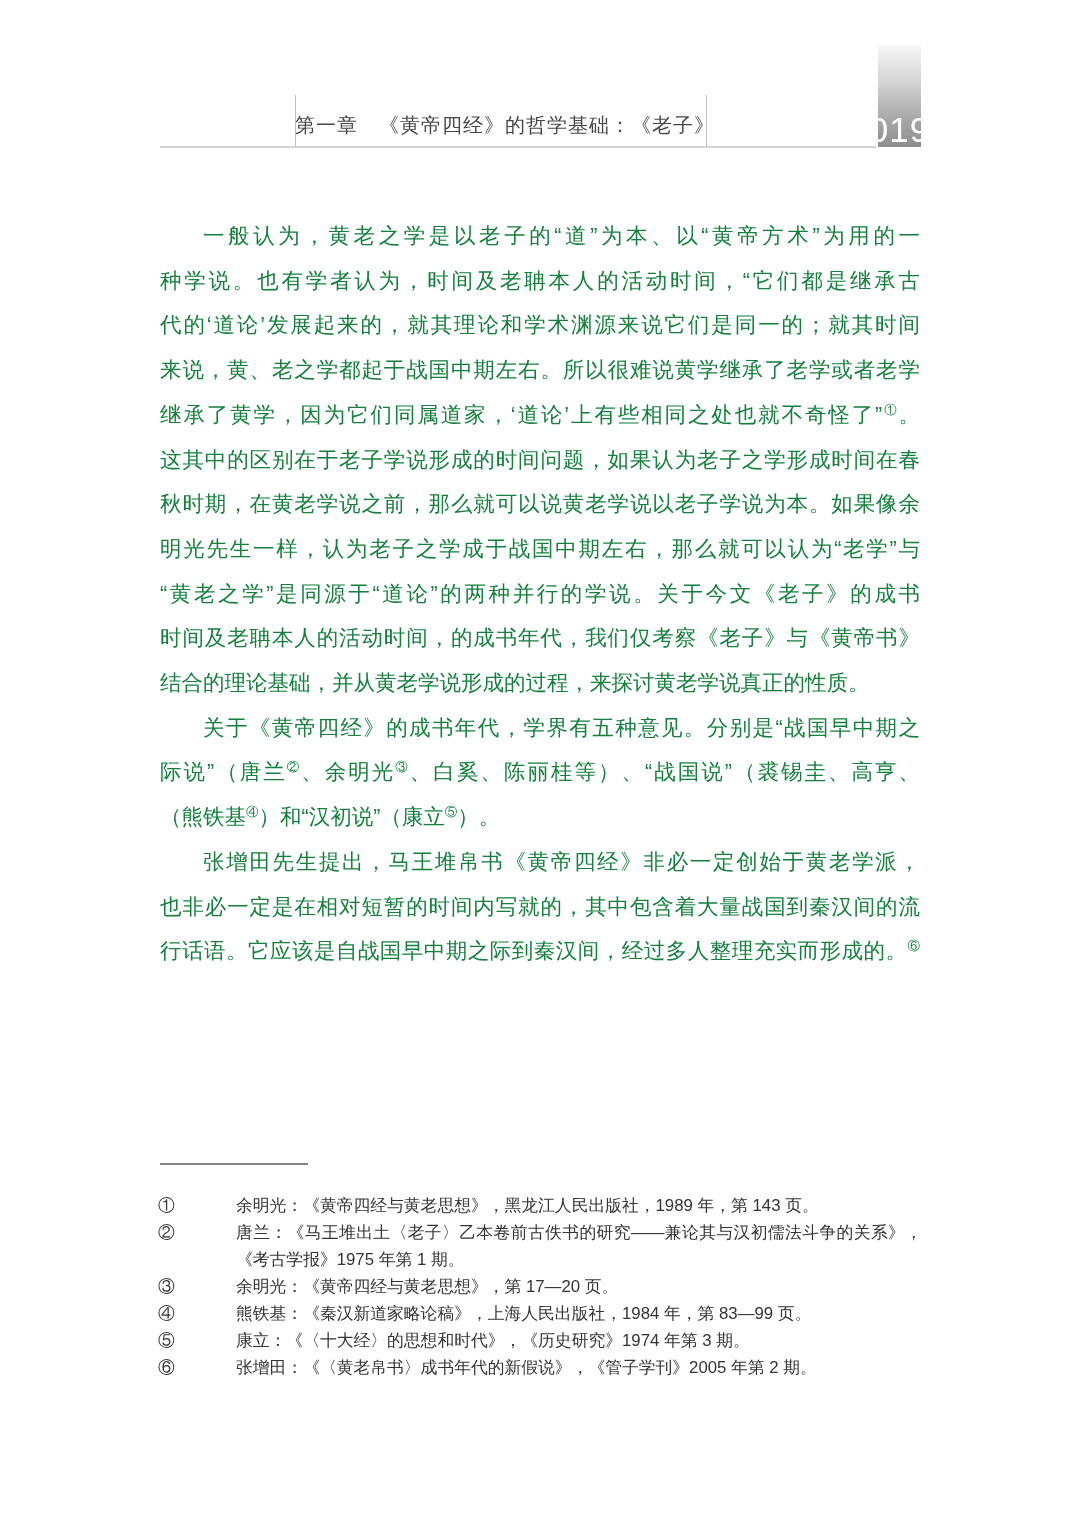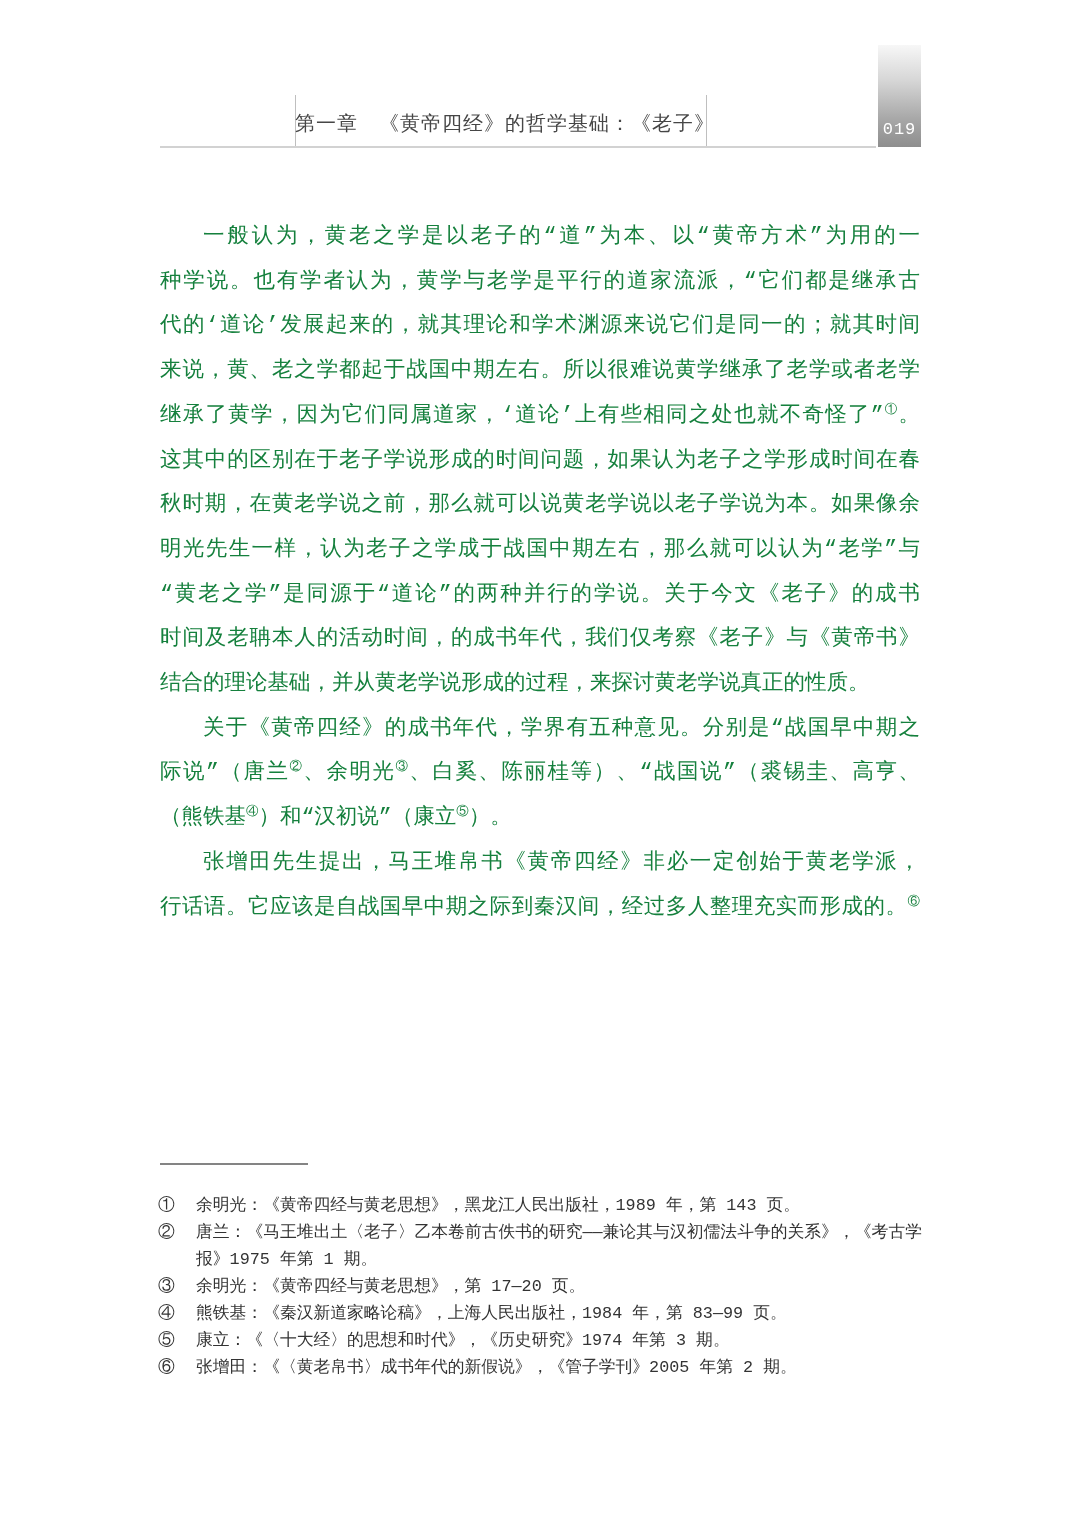--- a/index.html
+++ b/index.html
@@ -1,20 +1,20 @@
 <!DOCTYPE html>
 <html lang="zh"><head>
 <meta charset="utf-8">
 <style>
   html,body { margin:0; padding:0; background:#ffffff; }
   .page {
     position:relative;
     width:1080px; height:1528px;
     background:#ffffff;
-    font-family:Liberation Mono, monospace;
+    font-family:Liberation Sans, sans-serif;
     overflow:hidden;
   }
 
   
   .header-vline {
     position:absolute; top:95px; height:52px; width:1px;
     background:#bfbfbf;
   }
   .vl-left  { left:295px; }
   .vl-right { left:706px; }
@@ -28,22 +28,22 @@
   .header-rule {
     position:absolute; left:160px; top:146px; width:716px; height:2px;
     background:#d2d2d2;
   }
   .page-bar {
     position:absolute; left:878px; top:45px; width:43px; height:102px;
     background:linear-gradient(to bottom,#f7f7f7 0%,#d6d6d6 35%,#a8a8a8 72%,#8e8e8e 100%);
     display:flex; align-items:flex-end; justify-content:center;
   }
   .page-num {
-    color:#ffffff; font-size:17px; line-height:1;
-    padding-bottom:9px; letter-spacing:1px;
+    color:#ffffff; font-size:35px; line-height:1;
+    padding-bottom:0; letter-spacing:1px;
   }
 
   
   .body-text {
     position:absolute; left:160px; top:214px; width:760px;
     font-size:21.5px; line-height:44.7px;
     color:#15803d;
   }
   .line { white-space:normal; }
   .line.fill  { text-align:justify; text-align-last:justify; }
@@ -59,51 +59,52 @@
     position:absolute; left:160px; top:1163px; width:148px; height:2px;
     background:#848484;
   }
   .footnotes {
     position:absolute; left:158px; top:1192px; width:764px;
     font-size:16.8px; line-height:27px;
     color:#333333;
   }
   .fn-row    { display:flex; align-items:flex-start; }
   .fn-marker { flex:0 0 38px; }
-  .fn-text   { flex:1 1 auto; text-align:justify; }
+  .fn-text   { flex:1 1 auto; text-align:justify;margin-left:40px; }
 </style>
 </head>
 <body>
 
 <div class="page">
 
   <span class="header-vline vl-left"></span>
   <span class="header-vline vl-right"></span>
   <div class="chapter-title">第一章　《黄帝四经》的哲学基础：《老子》</div>
   <div class="header-rule"></div>
   <div class="page-bar">
     <span class="page-num">019</span>
   </div>
 
   <main class="body-text">
       <div class="line first fill">一般认为，黄老之学是以老子的“道”为本、以“黄帝方术”为用的一</div>
-      <div class="line fill">种学说。也有学者认为，黄学与老学是平行的道家流派，“它们都是继承古</div>
+      <div class="line fill">种学说。也有学者认为，时间及老聃本人的活动时间，“它们都是继承古</div>
       <div class="line fill">代的‘道论’发展起来的，就其理论和学术渊源来说它们是同一的；就其时间</div>
       <div class="line fill">来说，黄、老之学都起于战国中期左右。所以很难说黄学继承了老学或者老学</div>
       <div class="line fill">继承了黄学，因为它们同属道家，‘道论’上有些相同之处也就不奇怪了”<sup class="fn-ref">①</sup>。</div>
       <div class="line fill">这其中的区别在于老子学说形成的时间问题，如果认为老子之学形成时间在春</div>
       <div class="line fill">秋时期，在黄老学说之前，那么就可以说黄老学说以老子学说为本。如果像余</div>
       <div class="line fill">明光先生一样，认为老子之学成于战国中期左右，那么就可以认为“老学”与</div>
       <div class="line fill">“黄老之学”是同源于“道论”的两种并行的学说。关于今文《老子》的成书</div>
       <div class="line fill">时间及老聃本人的活动时间，的成书年代，我们仅考察《老子》与《黄帝书》</div>
       <div class="line">结合的理论基础，并从黄老学说形成的过程，来探讨黄老学说真正的性质。</div>
       <div class="line first fill">关于《黄帝四经》的成书年代，学界有五种意见。分别是“战国早中期之</div>
       <div class="line fill">际说”（唐兰<sup class="fn-ref">②</sup>、余明光<sup class="fn-ref">③</sup>、白奚、陈丽桂等）、“战国说”（裘锡圭、高亨、</div>
       <div class="line">（熊铁基<sup class="fn-ref">④</sup>）和“汉初说”（康立<sup class="fn-ref">⑤</sup>）。</div>
       <div class="line first fill">张增田先生提出，马王堆帛书《黄帝四经》非必一定创始于黄老学派，</div>
+      <div class="line fill">也非必一定是在相对短暂的时间内写就的，其中包含着大量战国到秦汉间的流</div>
       <div class="line fill">行话语。它应该是自战国早中期之际到秦汉间，经过多人整理充实而形成的。<sup class="fn-ref">⑥</sup></div>
     </main>
 
   <div class="footnote-rule"></div>
   <section class="footnotes">
       <div class="fn-row">
         <span class="fn-marker">①</span>
         <div class="fn-text">余明光：《黄帝四经与黄老思想》，黑龙江人民出版社，1989 年，第 143 页。</div>
       </div>
       <div class="fn-row">

